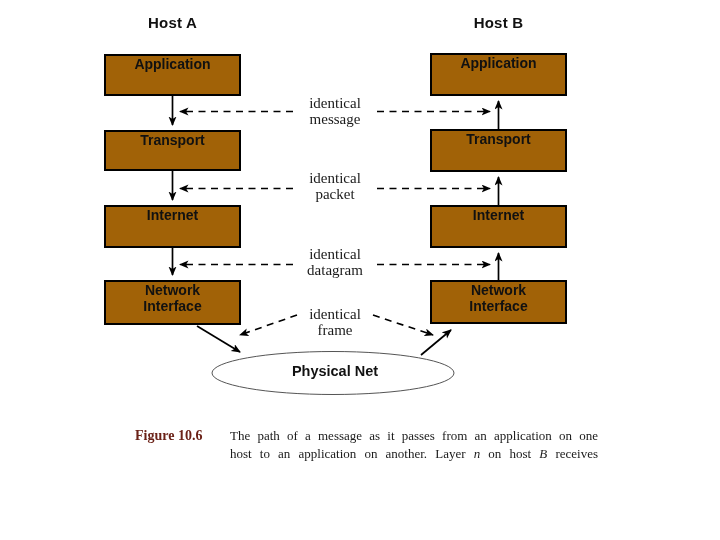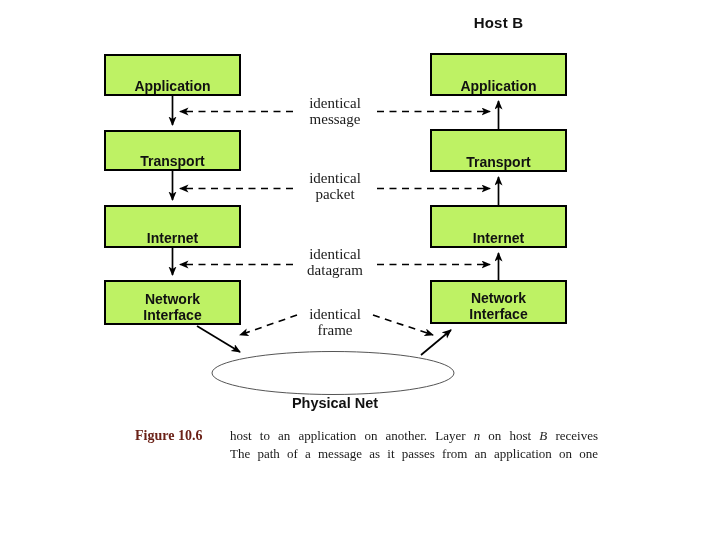--- a/index.html
+++ b/index.html
@@ -7,35 +7,35 @@
     position:relative;width:720px;height:540px;background:#ffffff;
     font-family:"Liberation Sans",sans-serif;overflow:hidden;
   }
   .svglayer{position:absolute;left:0;top:0;width:720px;height:540px;}
   .host-title{
     position:absolute;width:137px;text-align:center;
     font-weight:bold;font-size:15px;color:#111;letter-spacing:0.2px;
   }
   .layer-box{
     position:absolute;width:137px;box-sizing:border-box;
-    border:2.5px solid #000;background:#bef264;
-    display:flex;align-items:flex-end;justify-content:center;
+    border:2.5px solid #000;background:#a16207;
+    display:flex;align-items:flex-start;justify-content:center;
   }
   .layer-box span{
     display:inline-block;max-width:96px;text-align:center;
     font-weight:bold;font-size:14px;line-height:16px;color:#111;
   }
   .link-label{
     position:absolute;left:265px;width:140px;text-align:center;
     font-family:"Liberation Serif",serif;
     font-size:15px;line-height:16px;color:#1a1a1a;white-space:pre-line;
   }
   .physnet-label{
     position:absolute;left:270px;top:363px;width:130px;text-align:center;
-    font-weight:bold;font-size:14.5px;color:#111;margin-top:32px;
+    font-weight:bold;font-size:14.5px;color:#111;
   }
   .figure-label{
     position:absolute;left:135px;top:428px;
     font-family:"Liberation Serif",serif;font-weight:bold;font-size:14px;
   }
   .caption{
     position:absolute;left:230px;top:427px;width:368px;
     font-family:"Liberation Serif",serif;font-size:13px;line-height:18px;color:#1a1a1a;
   }
   .cap-line{text-align:justify;text-align-last:justify;}
@@ -84,20 +84,21 @@
     </g>
 
     <g stroke="#000" stroke-width="1.6" fill="none" stroke-dasharray="7 5.5" marker-end="url(#ah)">
       <path d="M297,315 L240,335"></path>
       <path d="M373,315 L433,335"></path>
     </g>
 
     <ellipse cx="333" cy="373" rx="121" ry="21.5" fill="#ffffff" stroke="#555" stroke-width="1"></ellipse>
   </svg>
 
+  <div class="host-title" style="left:104px;top:14px;">Host A</div>
   <div class="host-title" style="left:430px;top:14px;">Host B</div>
 
   <div class="layer-box" style="left:104px;top:54px;height:42px;">
     <span>Application</span>
   </div>
   <div class="layer-box" style="left:104px;top:130px;height:41px;">
     <span>Transport</span>
   </div>
   <div class="layer-box" style="left:104px;top:205px;height:43px;">
     <span>Internet</span>
@@ -125,17 +126,17 @@
 packet</div>
   <div class="link-label" style="top:246px;">identical
 datagram</div>
   <div class="link-label" style="top:306px;">identical
 frame</div>
 
   <div class="physnet-label">Physical Net</div>
 
   <div class="figure-label" style="color: rgb(107, 34, 24);">Figure 10.6</div>
   <div class="caption">
+    <div class="cap-line">The path of a message as it passes from an application on one</div>
     <div class="cap-line"><span>host to an application on another.  Layer </span><span class="it">n</span><span> on host </span><span class="it">B</span><span> receives</span></div>
-    <div class="cap-line">The path of a message as it passes from an application on one</div>
   </div>
 
 </div>
 
 </body></html>

